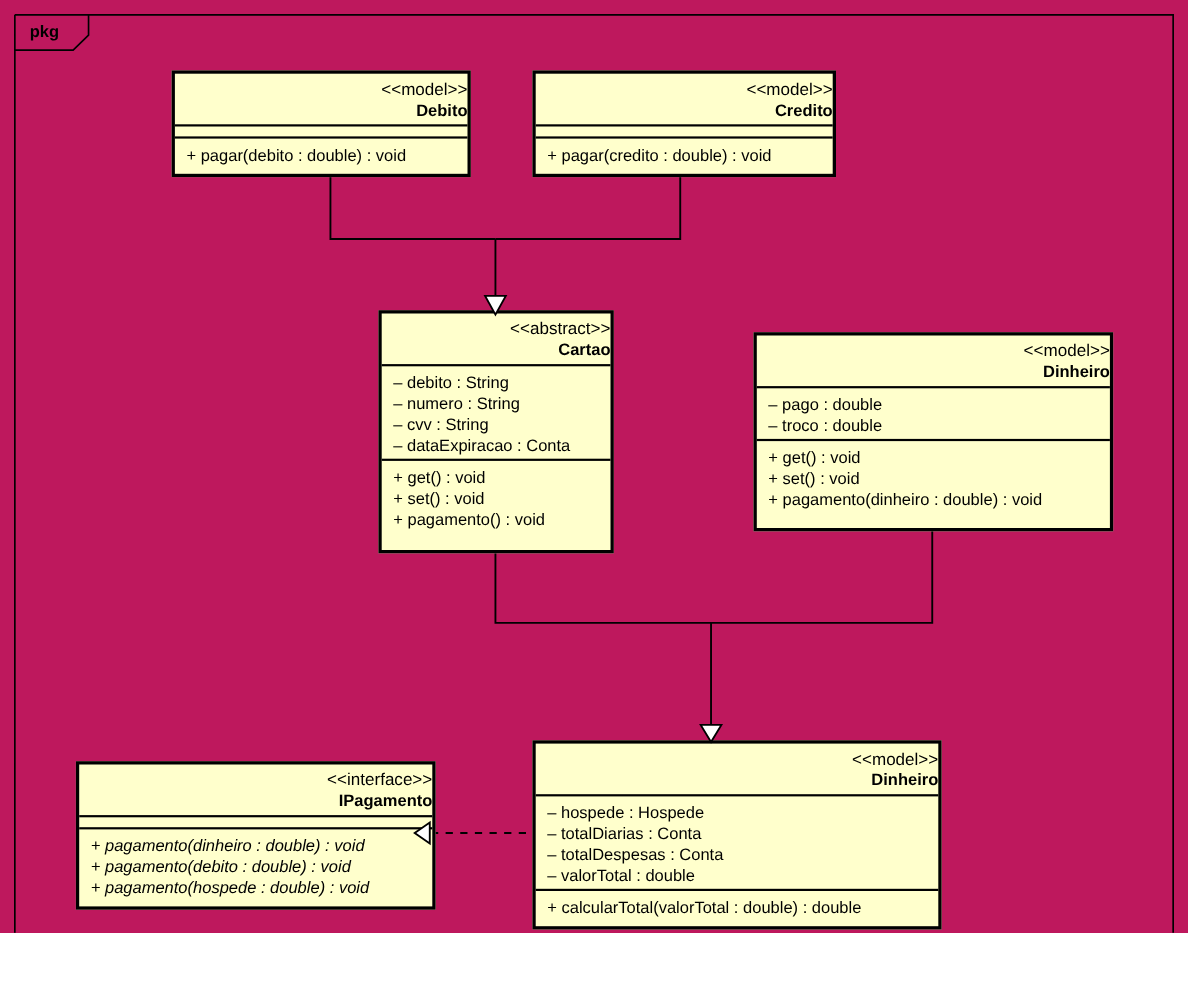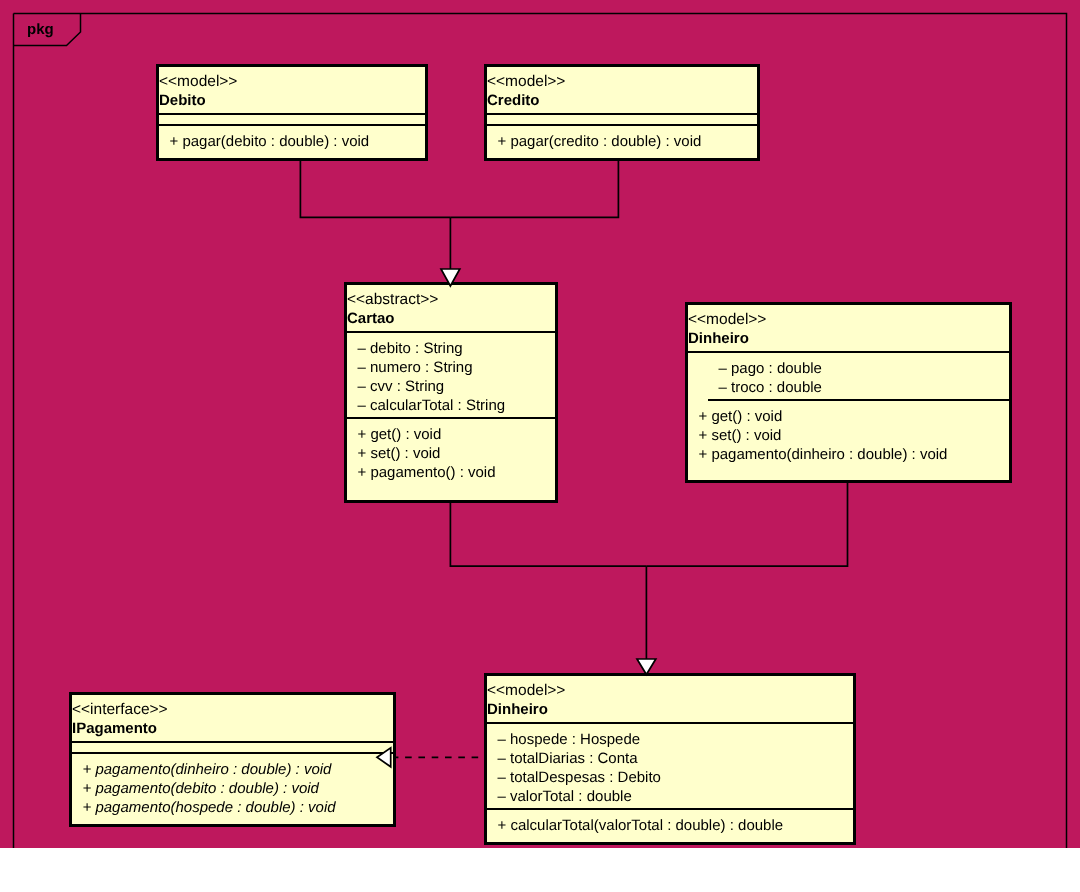--- a/index.html
+++ b/index.html
@@ -18,21 +18,21 @@
   #edges { z-index: 1; }
   #arrowheads { z-index: 5; }
   .uml-class {
     position: absolute;
     box-sizing: border-box;
     background: #ffffcc;
     border: 3px solid #000000;
     z-index: 3;
   }
   .compartment { box-sizing: border-box; overflow: hidden; }
-  .c-header { text-align:left; border-bottom:2px solid #000; padding-top:5px; }
+  .c-header { text-align:right; border-bottom:2px solid #000; padding-top:5px; }
   .c-attrs  { border-bottom:2px solid #000; padding-left:10.5px; padding-top:6px; }
   .c-methods { padding-left:10.5px; padding-top:6px; }
   .stereotype, .cname, .member, .pkg-label { -webkit-font-smoothing: antialiased; }
   .stereotype { font-size:15.5px; line-height:19px; color:#000; }
   .cname { font-size:15px; line-height:19px; font-weight:bold; color:#000; }
   .member { font-size:15px; line-height:19px; white-space:pre; color:#000; }
   .italic .member { font-style: italic; }
   .pkg-label { position:absolute; font-size:15px; line-height:19px; font-weight:bold; color:#000; z-index:4; }
 </style>
 </head>
@@ -75,34 +75,34 @@
   </div>
   <div class="uml-class" id="box-cartao" style="left:344px;top:282px;width:214px;height:221px;">
     <div class="compartment c-header" style="height:48px;">
       <div class="stereotype">&lt;&lt;abstract&gt;&gt;</div>
       <div class="cname">Cartao</div>
     </div>
     <div class="compartment c-attrs" style="height:86px;">
       <div class="member">– debito : String</div>
       <div class="member">– numero : String</div>
       <div class="member">– cvv : String</div>
-      <div class="member">– calcularTotal : String</div>
+      <div class="member">– dataExpiracao : Conta</div>
     </div>
     <div class="compartment c-methods">
       <div class="member">+ get() : void</div>
       <div class="member">+ set() : void</div>
       <div class="member">+ pagamento() : void</div>
     </div>
   </div>
   <div class="uml-class" id="box-dinheiro" style="left:685px;top:302px;width:327px;height:181px;">
     <div class="compartment c-header" style="height:48px;">
       <div class="stereotype">&lt;&lt;model&gt;&gt;</div>
       <div class="cname">Dinheiro</div>
     </div>
-    <div class="compartment c-attrs" style="height:48px;margin-left:20px;">
+    <div class="compartment c-attrs" style="height:48px;">
       <div class="member">– pago : double</div>
       <div class="member">– troco : double</div>
     </div>
     <div class="compartment c-methods">
       <div class="member">+ get() : void</div>
       <div class="member">+ set() : void</div>
       <div class="member">+ pagamento(dinheiro : double) : void</div>
     </div>
   </div>
   <div class="uml-class" id="box-ipagamento" style="left:69px;top:692px;width:327px;height:135px;">
@@ -119,21 +119,21 @@
     </div>
   </div>
   <div class="uml-class" id="box-pagamento" style="left:484px;top:673px;width:372px;height:172px;">
     <div class="compartment c-header" style="height:48px;">
       <div class="stereotype">&lt;&lt;model&gt;&gt;</div>
       <div class="cname">Dinheiro</div>
     </div>
     <div class="compartment c-attrs" style="height:86px;">
       <div class="member">– hospede : Hospede</div>
       <div class="member">– totalDiarias : Conta</div>
-      <div class="member">– totalDespesas : Debito</div>
+      <div class="member">– totalDespesas : Conta</div>
       <div class="member">– valorTotal : double</div>
     </div>
     <div class="compartment c-methods">
       <div class="member">+ calcularTotal(valorTotal : double) : double</div>
     </div>
   </div>
 
   <svg class="layer" id="arrowheads" viewBox="0 0 1080 892" width="1080" height="892">
     <polygon fill="#ffffff" stroke="#000" stroke-width="1.7" stroke-linejoin="miter" points="441,269 459.8,269 450.4,286"></polygon>
     <polygon fill="#ffffff" stroke="#000" stroke-width="1.7" stroke-linejoin="miter" points="637,659 655.8,659 646.4,674.5"></polygon>

